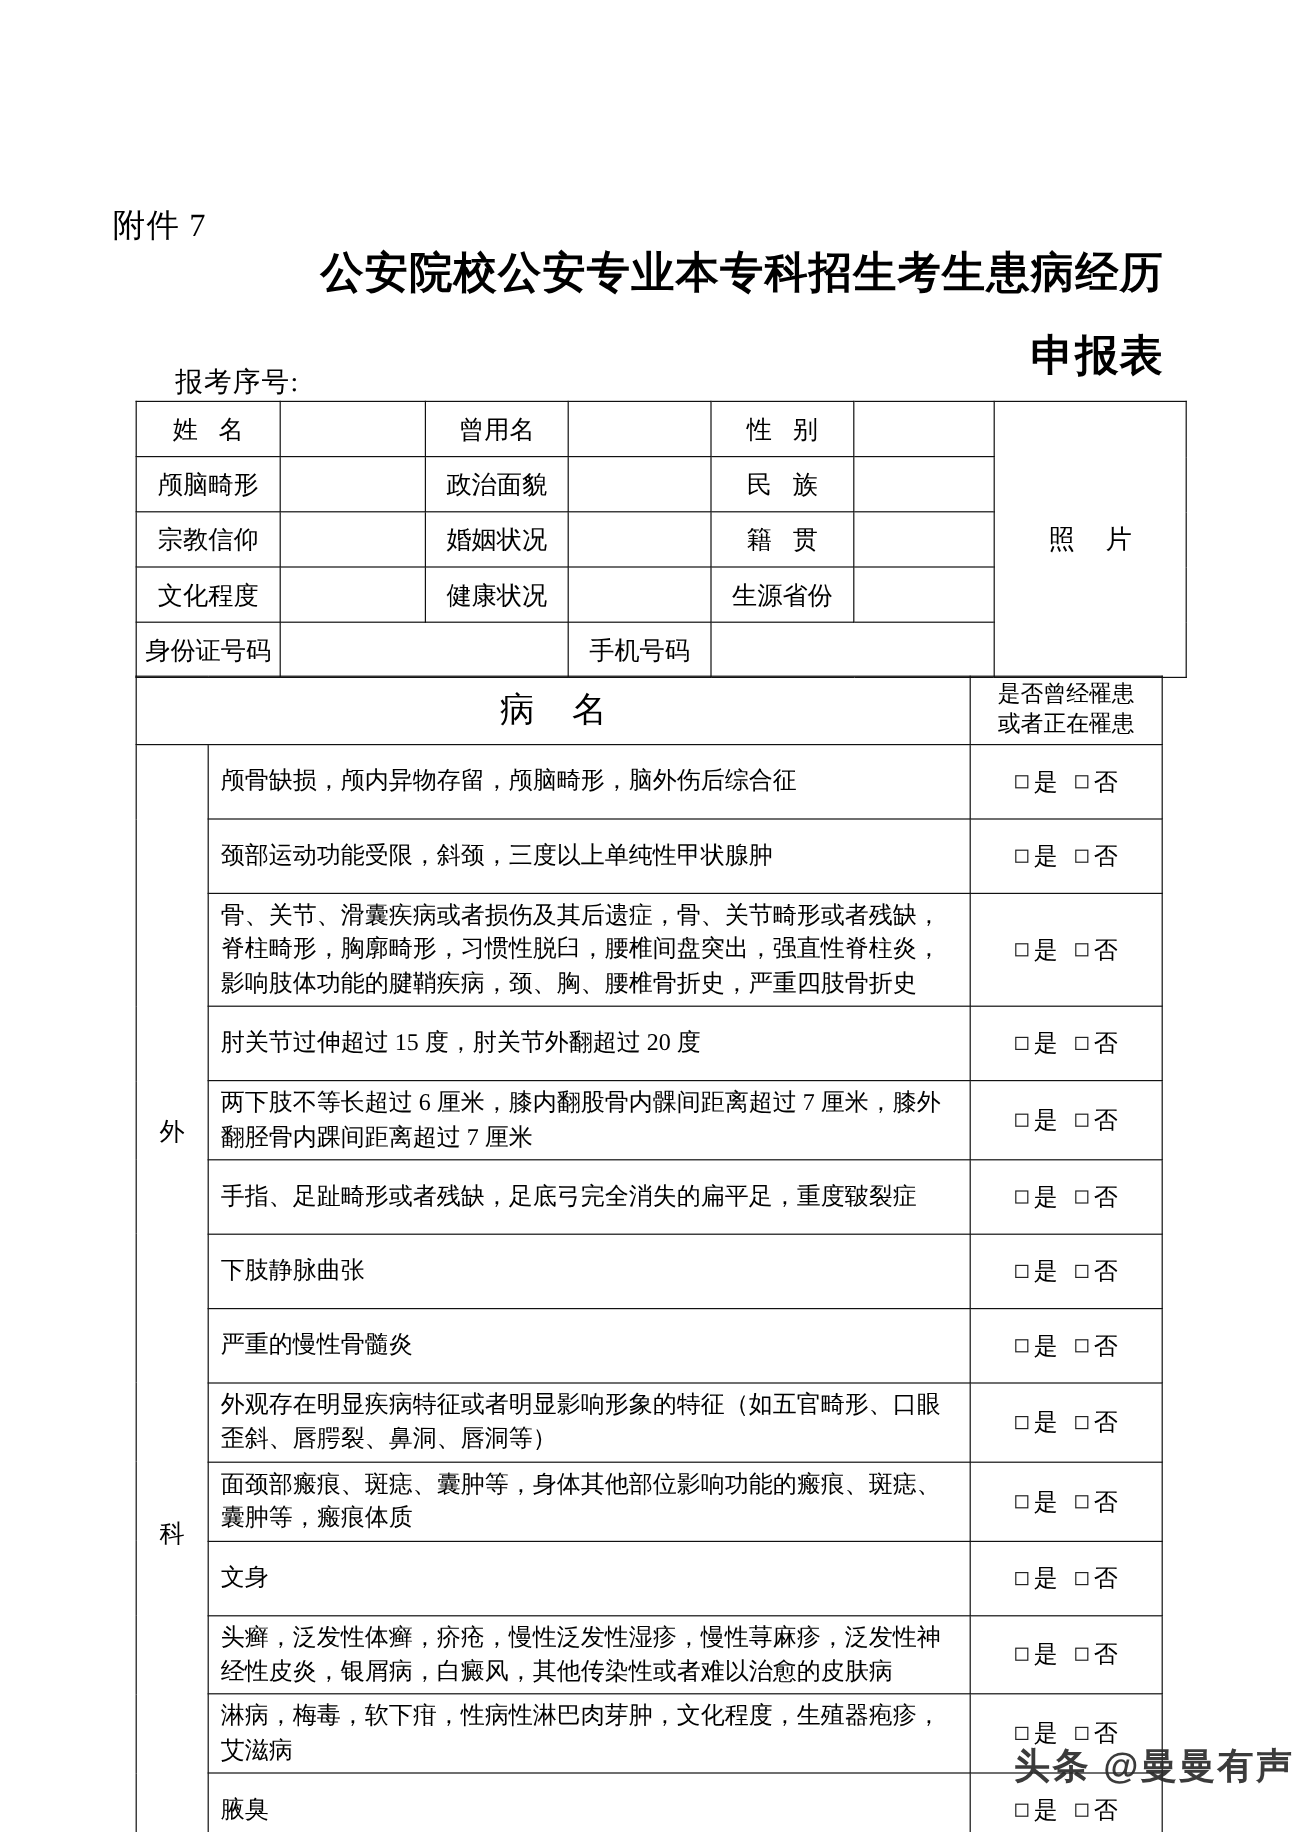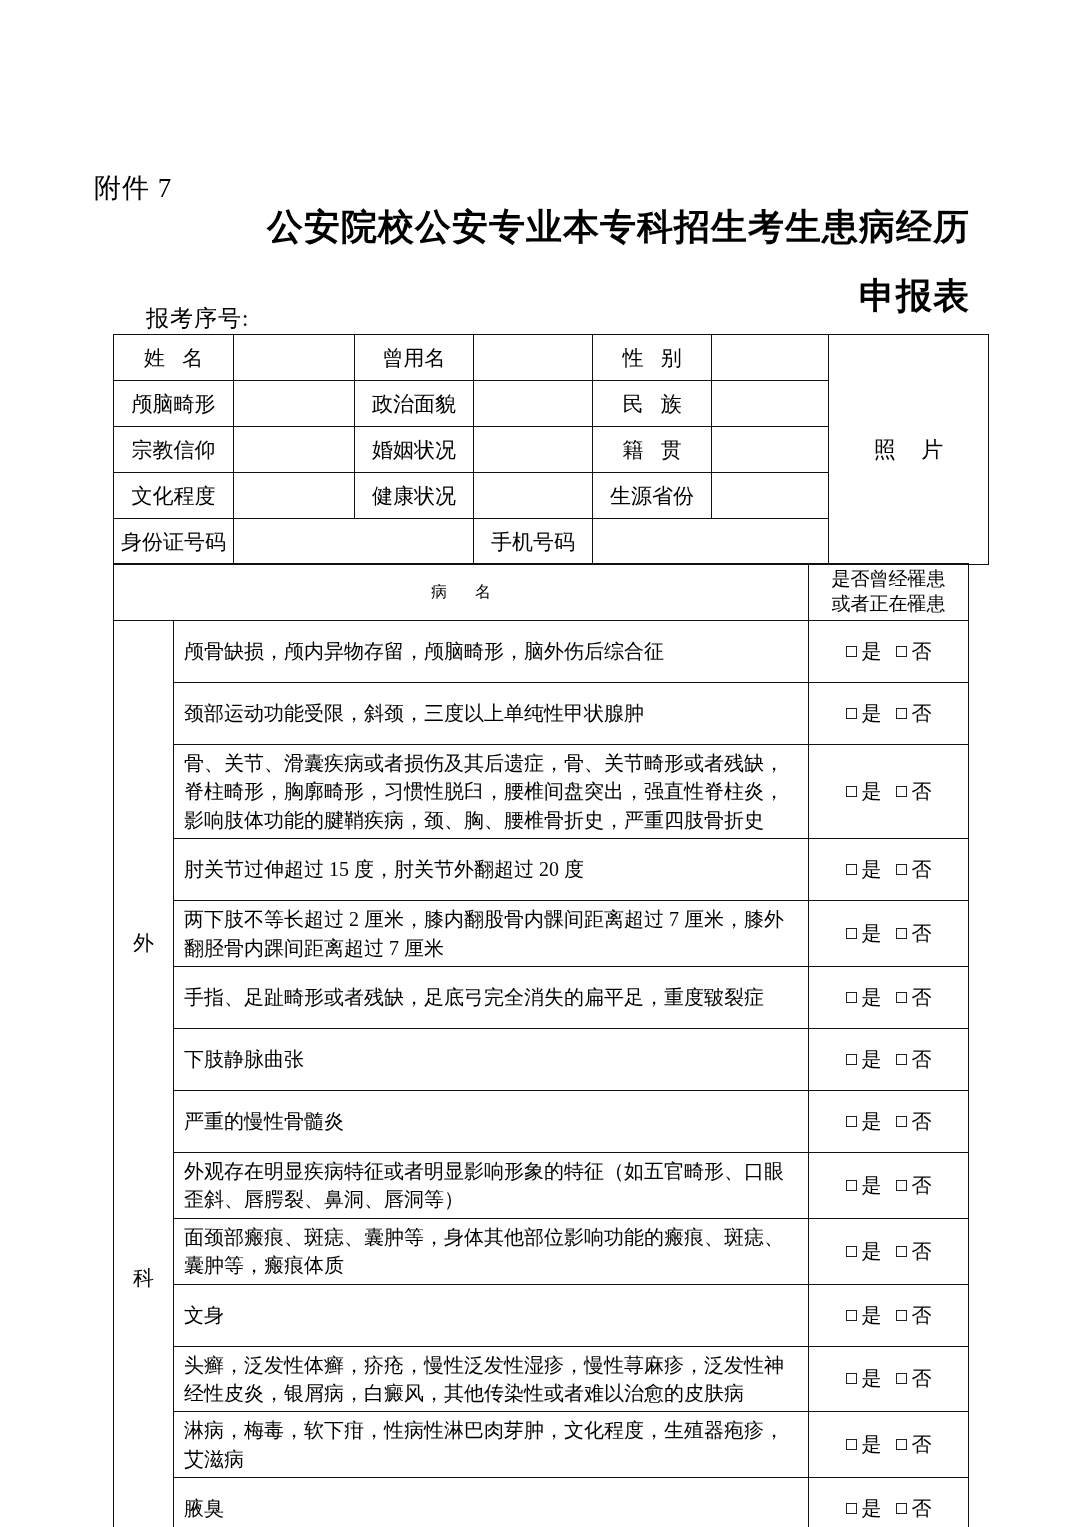--- a/index.html
+++ b/index.html
@@ -116,21 +116,21 @@
   }
   #disease-table td.dept .dept-inner {
     display: flex;
     flex-direction: column;
     justify-content: space-around;
     align-items: center;
     height: 100%;
     min-height: 670px;
   }
   #disease-table td.head-name {
-    font-size: 16px;
+    font-size: 29px;
     letter-spacing: 12px;
     text-indent: 12px;
     height: 56px;
   }
   #disease-table td.head-afflict {
     font-size: 19px;
     line-height: 1.3;
     width: 160px;
     padding: 2px 2px;
   }
@@ -273,21 +273,21 @@
         </tr>
         <tr>
           <td class="dz">骨、关节、滑囊疾病或者损伤及其后遗症，骨、关节畸形或者残缺，脊柱畸形，胸廓畸形，习惯性脱臼，腰椎间盘突出，强直性脊柱炎，影响肢体功能的腱鞘疾病，颈、胸、腰椎骨折史，严重四肢骨折史</td>
           <td class="yn"><span class="yn-opt"><span class="ckbox"></span><span>是</span></span><span class="yn-opt"><span class="ckbox"></span><span>否</span></span></td>
         </tr>
         <tr>
           <td class="dz">肘关节过伸超过 15 度，肘关节外翻超过 20 度</td>
           <td class="yn"><span class="yn-opt"><span class="ckbox"></span><span>是</span></span><span class="yn-opt"><span class="ckbox"></span><span>否</span></span></td>
         </tr>
         <tr>
-          <td class="dz">两下肢不等长超过 2 厘米，膝内翻股骨内髁间距离超过 7 厘米，膝外翻胫骨内踝间距离超过 7 厘米</td>
+          <td class="dz">两下肢不等长超过 6 厘米，膝内翻股骨内髁间距离超过 7 厘米，膝外翻胫骨内踝间距离超过 7 厘米</td>
           <td class="yn"><span class="yn-opt"><span class="ckbox"></span><span>是</span></span><span class="yn-opt"><span class="ckbox"></span><span>否</span></span></td>
         </tr>
         <tr>
           <td class="dz">手指、足趾畸形或者残缺，足底弓完全消失的扁平足，重度皲裂症</td>
           <td class="yn"><span class="yn-opt"><span class="ckbox"></span><span>是</span></span><span class="yn-opt"><span class="ckbox"></span><span>否</span></span></td>
         </tr>
         <tr>
           <td class="dz">下肢静脉曲张</td>
           <td class="yn"><span class="yn-opt"><span class="ckbox"></span><span>是</span></span><span class="yn-opt"><span class="ckbox"></span><span>否</span></span></td>
         </tr>
@@ -319,13 +319,14 @@
           <td class="dz">腋臭</td>
           <td class="yn"><span class="yn-opt"><span class="ckbox"></span><span>是</span></span><span class="yn-opt"><span class="ckbox"></span><span>否</span></span></td>
         </tr>
         <tr>
           <td class="dz">肢体功能障碍（如下蹲不全、步态异常等）</td>
           <td class="yn"><span class="yn-opt"><span class="ckbox"></span><span>是</span></span><span class="yn-opt"><span class="ckbox"></span><span>否</span></span></td>
         </tr>
       </tbody>
   </table>
 
+  <div class="watermark">头条 @曼曼有声</div>
 </div>
 
 </body></html>

